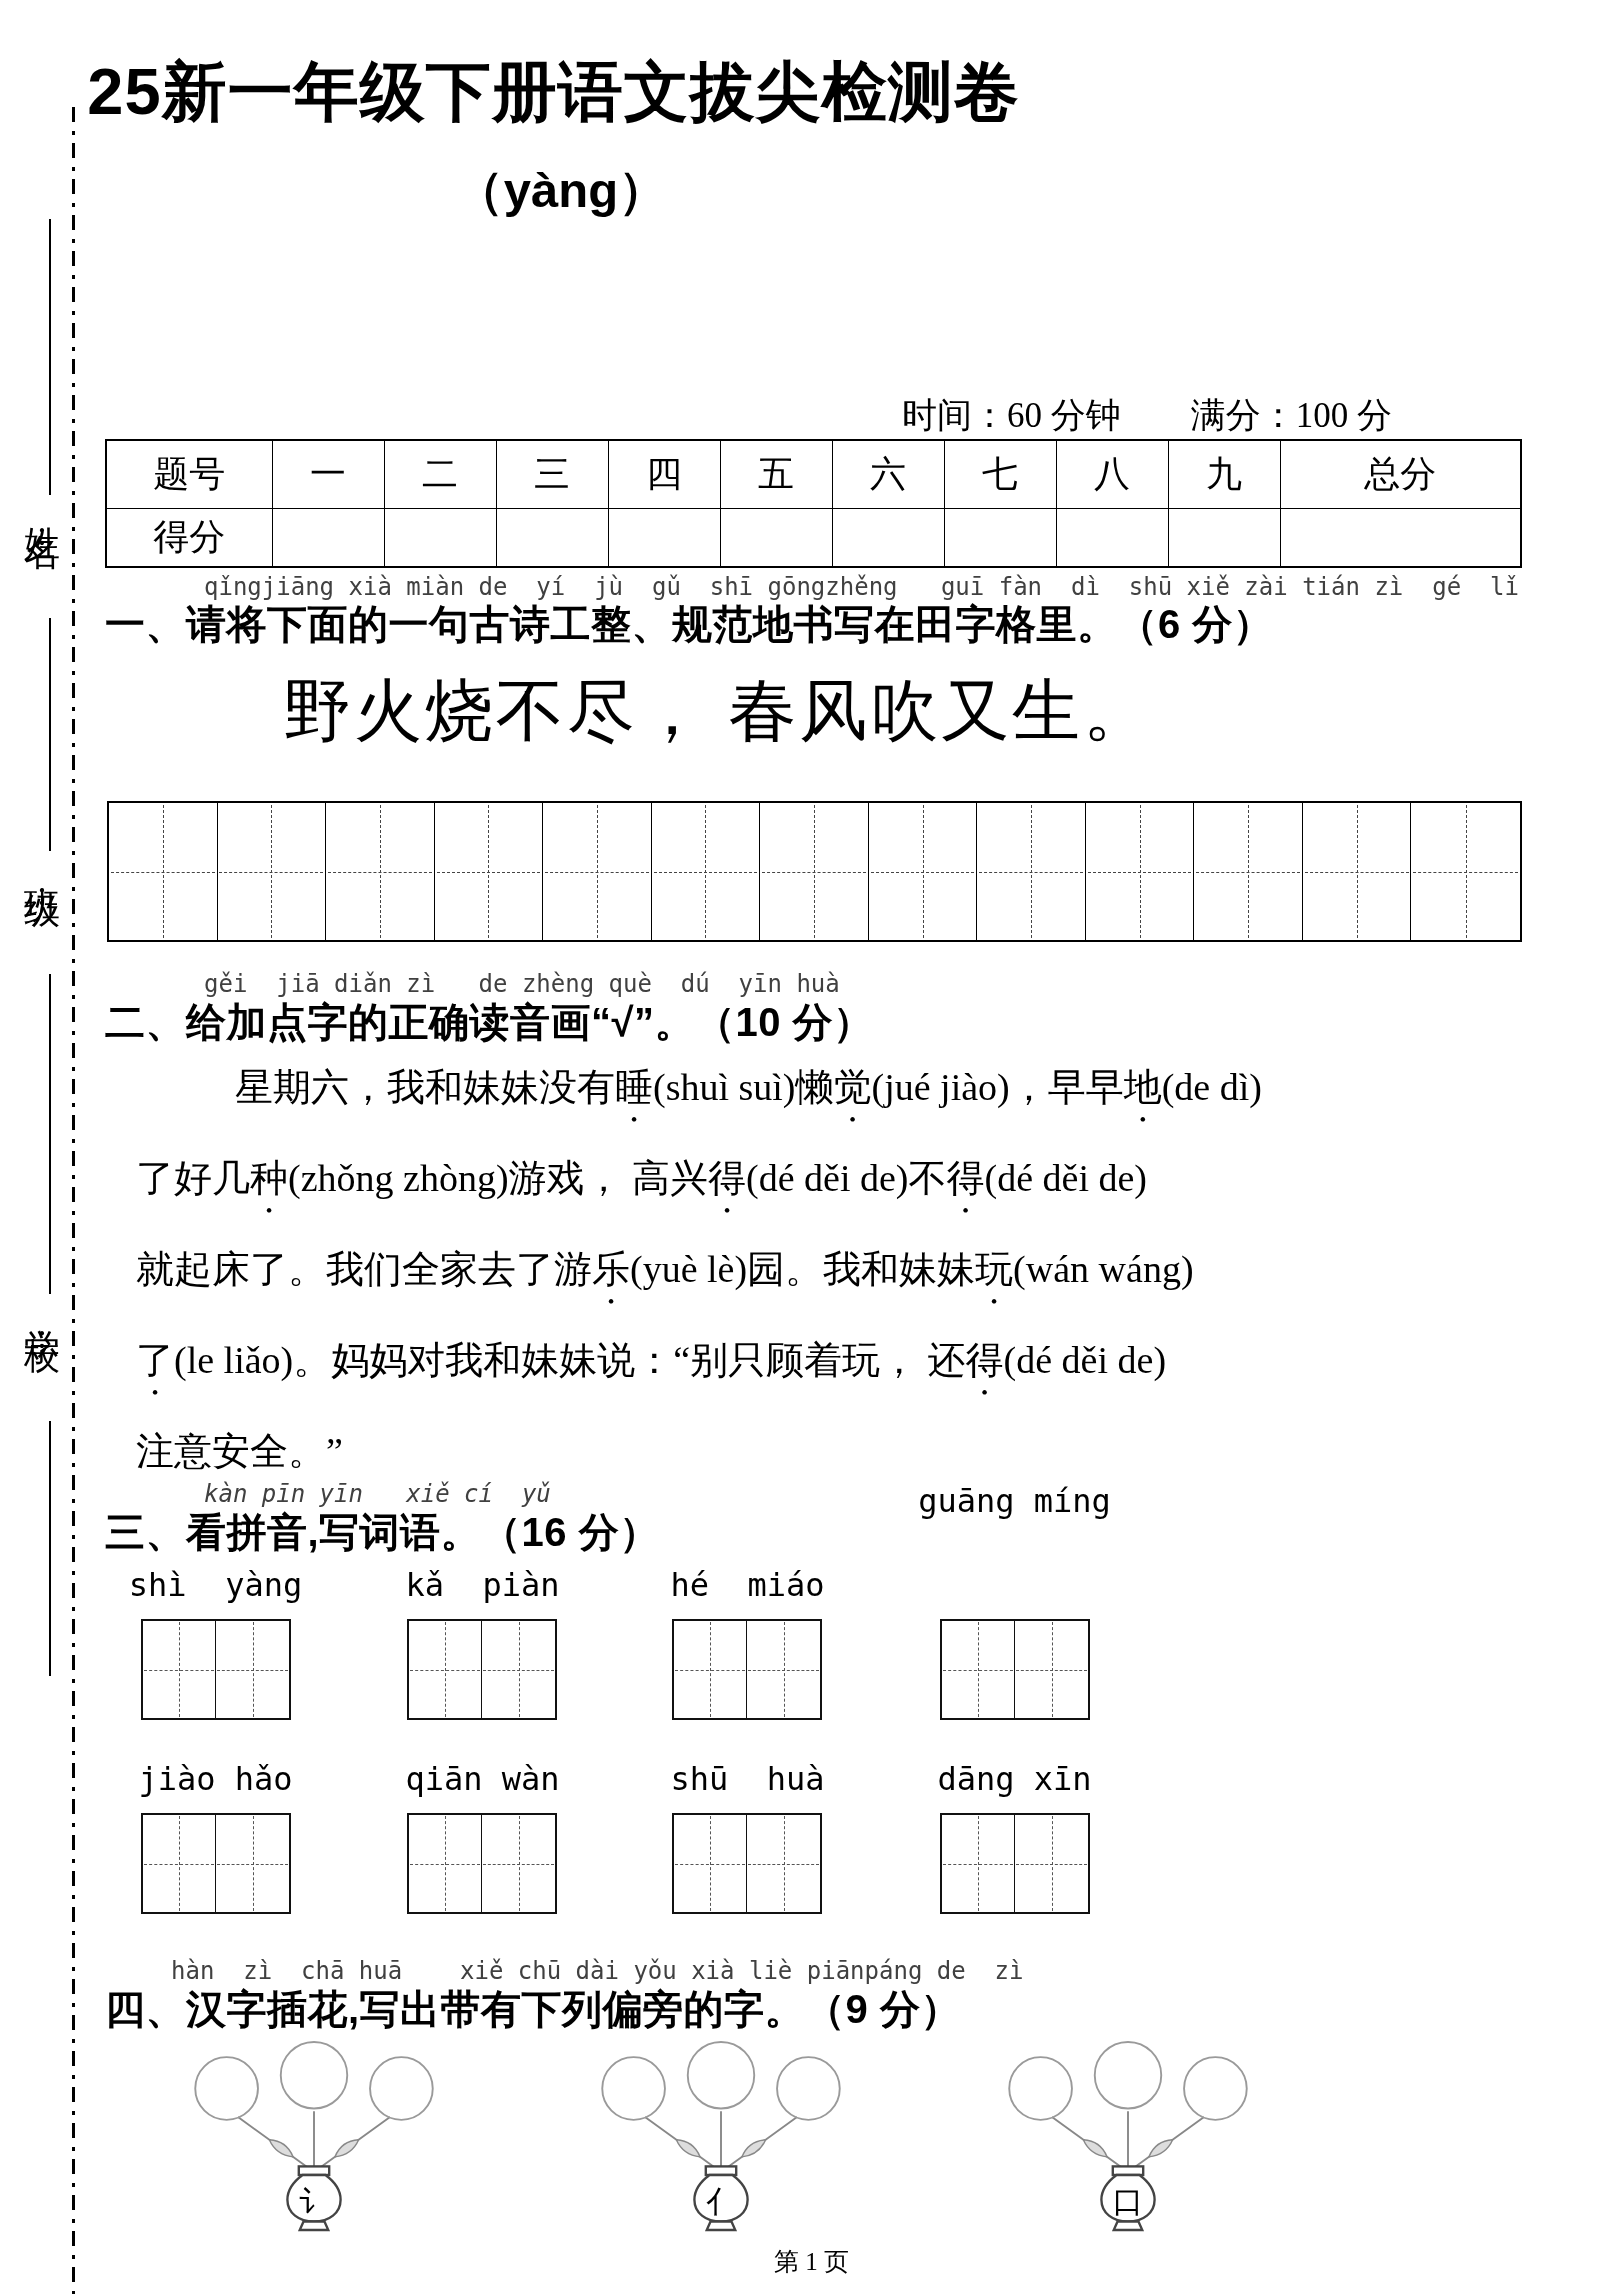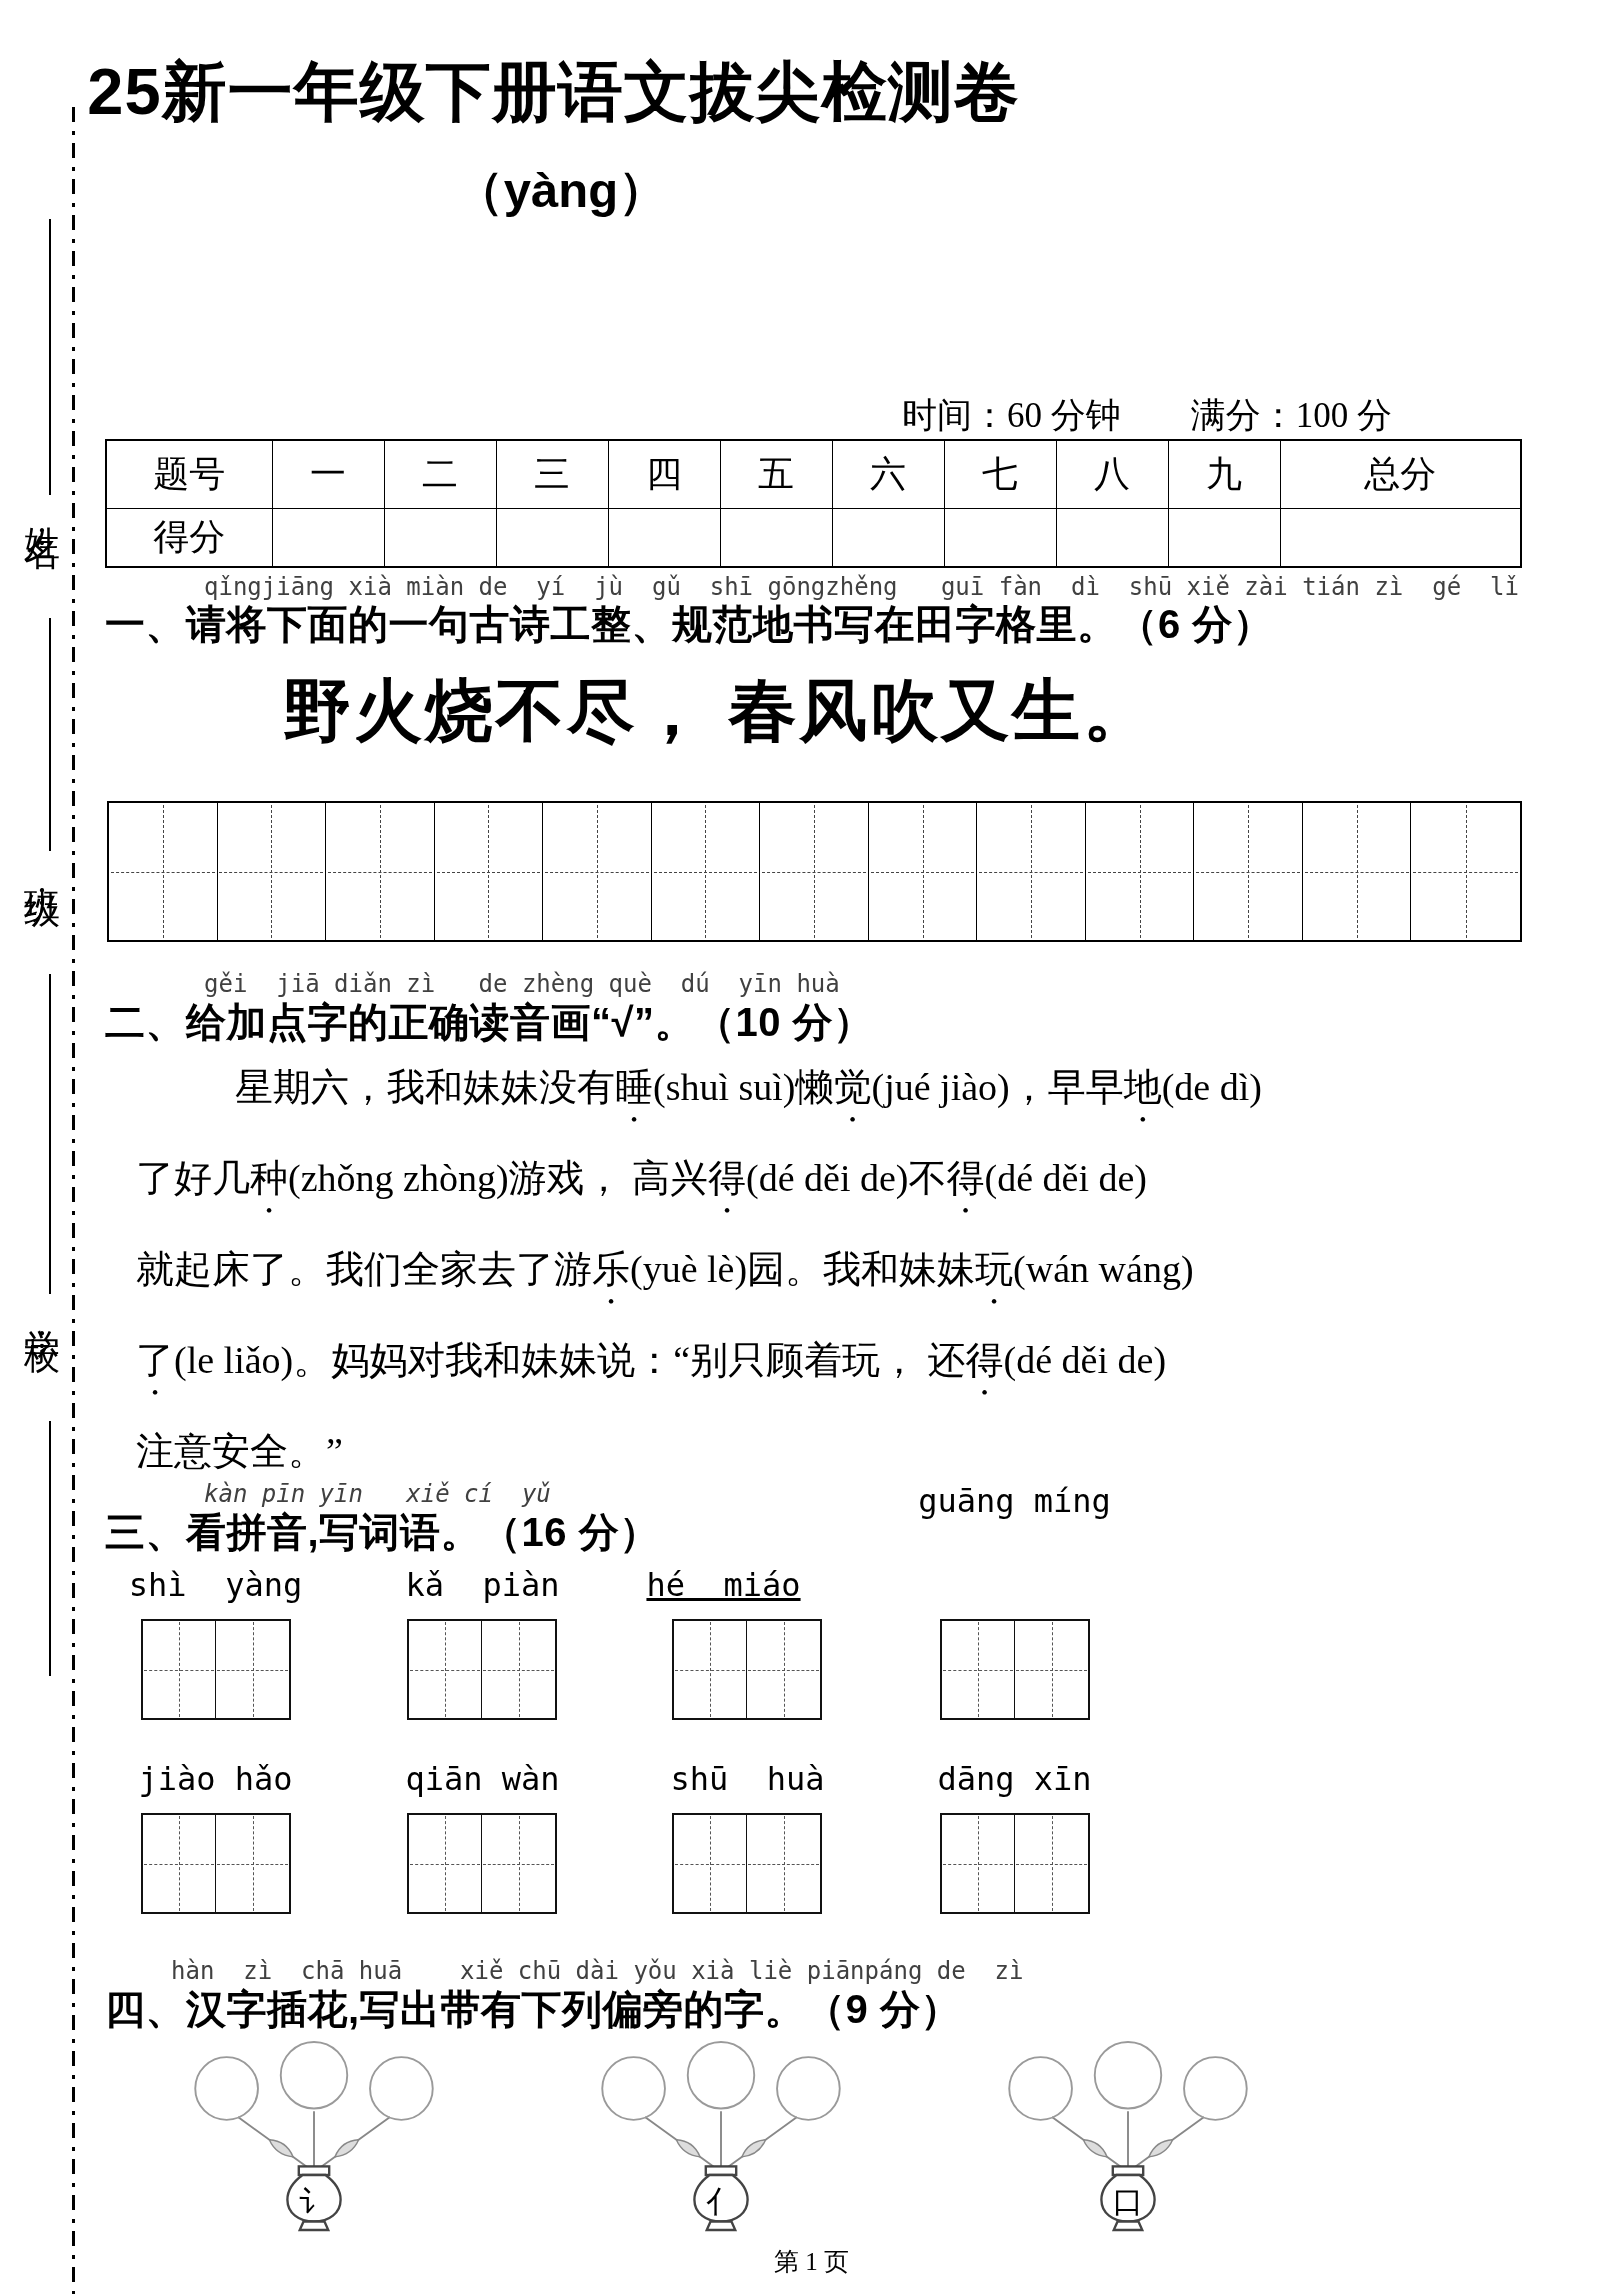--- a/index.html
+++ b/index.html
@@ -34,21 +34,21 @@
   .score-table { border:2.9px solid #000; }
   .score-table tr.hdr td { height:68px; }
   .score-table tr.score td { height:59px; }
 
   .sec-pinyin { position:absolute; font-family:"DejaVu Sans Mono","Liberation Mono",monospace;
     font-size:24px; white-space:pre; color:#404040; }
   .sec-heading { position:absolute; left:105px; font-family:"Liberation Sans","DejaVu Sans",sans-serif;
     font-weight:bold; font-size:40px; letter-spacing:0.5px; }
 
   .poem { position:absolute; top:666px; left:105px; width:1227px; text-align:center;
-    font-weight:bold; font-size:68px; letter-spacing:2.9px; font-family:"Liberation Serif","DejaVu Serif",serif; }
+    font-weight:normal; font-size:68px; letter-spacing:2.9px; font-family:"Liberation Serif","DejaVu Serif",serif; }
 
   
   .tianzige { position:absolute; top:801px; left:107px; width:1415px; height:141px;
     border:2.9px solid #000; display:grid; grid-auto-flow:column; grid-auto-columns:1fr; }
   .tz-cell { position:relative; border-right:1.9px solid #000; }
   .tz-cell:last-child { border-right:none; }
   .tz-cell::before { content:""; position:absolute; left:1.9px; right:1.9px; top:50%; border-top:1.9px dashed #444; }
   .tz-cell::after  { content:""; position:absolute; top:1.9px; bottom:1.9px; left:50%; border-left:1.9px dashed #444; }
 
   
@@ -171,21 +171,21 @@
       <div class="word-pinyin" style="left: 73px; top: 1566px;">shì  yàng</div>
       <div class="word-box" style="left: 141px; top: 1619px;">
         <div class="wb-cell"></div>
         <div class="wb-cell"></div>
       </div>
       <div class="word-pinyin" style="left: 340px; top: 1566px;">kǎ  piàn</div>
       <div class="word-box" style="left: 407px; top: 1619px;">
         <div class="wb-cell"></div>
         <div class="wb-cell"></div>
       </div>
-      <div class="word-pinyin" style="left: 581px; top: 1566px; text-decoration: underline;">hé  miáo</div>
+      <div class="word-pinyin" style="left: 605px; top: 1566px;">hé  miáo</div>
       <div class="word-box" style="left: 672px; top: 1619px;">
         <div class="wb-cell"></div>
         <div class="wb-cell"></div>
       </div>
       <div class="word-pinyin" style="left: 872px; top: 1482px;">guāng míng</div>
       <div class="word-box" style="left: 940px; top: 1619px;">
         <div class="wb-cell"></div>
         <div class="wb-cell"></div>
       </div>
       <div class="word-pinyin" style="left: 73px; top: 1760px;">jiào hǎo</div>

